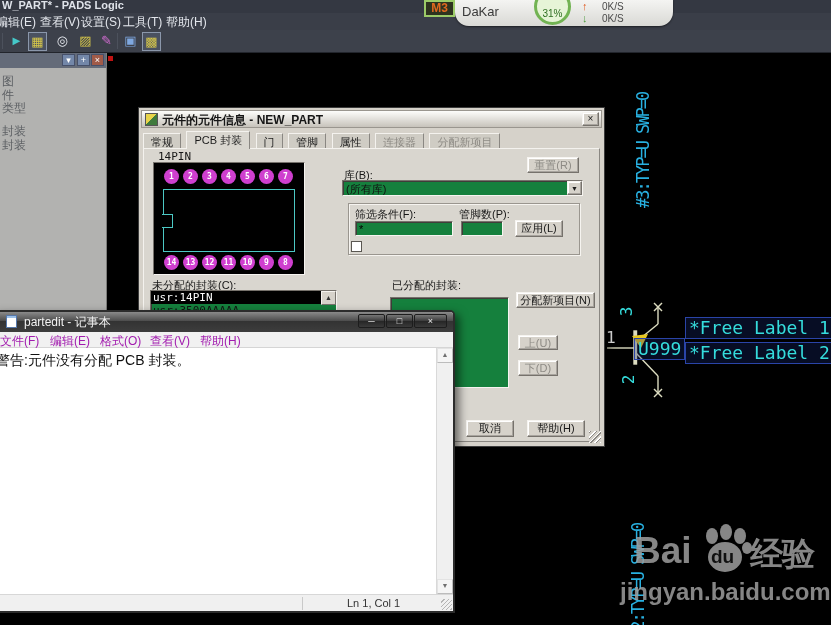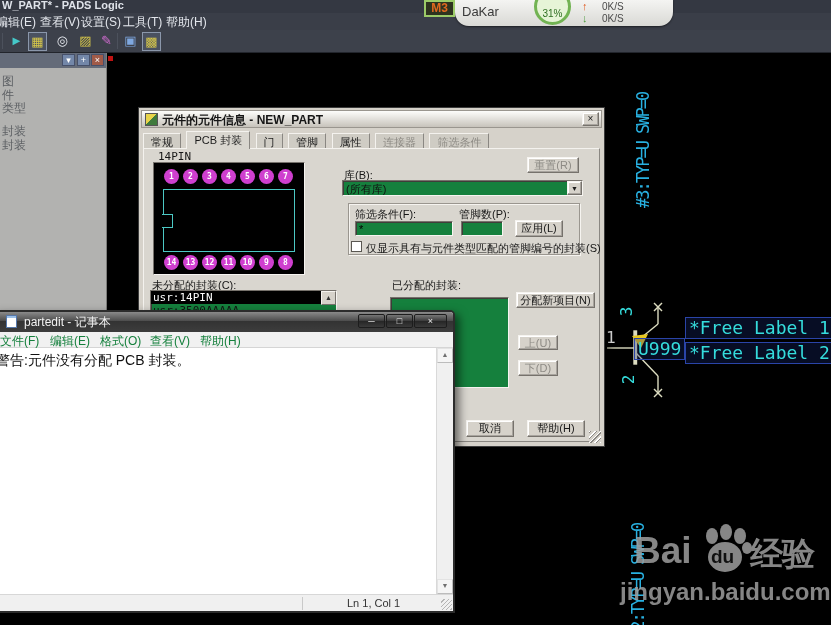--- a/index.html
+++ b/index.html
@@ -80,21 +80,21 @@
   .scroll-btn { background:#d6d2ca; border:1px solid; border-color:#f6f4f0 #76726c #76726c #f6f4f0; font-size:7px; line-height:12px; text-align:center; color:#333; }
   #dlg-grip { right:3px; bottom:3px; width:12px; height:12px; background:repeating-linear-gradient(135deg,#fff 0 1px,#8a8782 1px 2px, #d6d2ca 2px 4px); }
 
   
   #notepad { left:-8px; top:310px; width:463px; height:303px; border:2px solid #2c2c2c; border-radius:5px 5px 0 0; background:#e9e9e9; box-shadow:4px 4px 10px rgba(0,0,0,.55); z-index:6; }
   #np-titlebar { left:0; top:0; width:459px; height:20px; background:linear-gradient(#8a8a8a,#4c4c4c 45%,#333 46%,#3d3d3d); border-radius:3px 3px 0 0; }
   #np-title { position:absolute; left:30px; top:2px; font-size:12px; color:#f2f2f2; white-space:nowrap; }
   #np-icon { position:absolute; left:12px; top:3px; width:11px; height:13px; background:#fff; border:1px solid #5577aa; box-shadow:inset 0 2px 0 #9cc0e8; }
   .np-btn { position:absolute; top:2px; height:14px; background:linear-gradient(#777,#3a3a3a 50%,#262626 51%,#3a3a3a); border:1px solid #1d1d1d; border-radius:2px; color:#eee; font-size:9px; line-height:12px; text-align:center; }
   #np-menubar { left:0; top:20px; width:459px; height:16px; background:#f1f1f1; border-bottom:1px solid #d5d5d5; }
-  .np-menu-item { position:absolute; top:1px; font-size:12px; color:#15803d; white-space:nowrap; }
+  .np-menu-item { position:absolute; top:1px; font-size:12px; color:#a21caf; white-space:nowrap; }
   #np-content { left:0; top:36px; width:442px; height:246px; background:#fff; }
   #np-text { position:absolute; left:2px; top:4px; font-size:14px; color:#111; white-space:nowrap; }
   #np-vscroll { left:442px; top:36px; width:17px; height:246px; background:#f0f0f0; border-left:1px solid #d9d9d9; }
   #np-statusbar { left:0; top:282px; width:459px; height:17px; background:#f0f0f0; border-top:1px solid #d7d7d7; }
   #np-status { position:absolute; left:353px; top:2px; font-size:11px; color:#333; }
   .np-status-div { position:absolute; left:308px; top:2px; width:1px; height:13px; background:#c9c9c9; }
   #np-grip { position:absolute; right:1px; bottom:1px; width:11px; height:11px; background:repeating-linear-gradient(135deg,transparent 0 2px,#b5b5b5 2px 3px); }
 </style>
 </head>
 <body>
@@ -206,21 +206,21 @@
       <div id="dlg-close" class="btn3d">×</div>
     </div>
 
     <div id="dlg-tabs" class="abs">
       <span class="tab">常规</span>
       <span class="tab active">PCB 封装</span>
       <span class="tab">门</span>
       <span class="tab">管脚</span>
       <span class="tab">属性</span>
       <span class="tab disabled">连接器</span>
-      <span class="tab disabled">筛选条件</span>
+      <span class="tab disabled">分配新项目</span>
     </div>
 
     <div id="dlg-page" class="abs"></div>
 
     <div class="dlg-label" style="left:19px; top:42px; font-family:'DejaVu Sans Mono',monospace;">14PIN</div>
 
     <div id="preview" class="abs">
       <div id="decal-rect"></div>
       <div id="decal-notch"></div>
       <div class="pad" style="left:10px;  top:6px;">1</div>
@@ -248,21 +248,20 @@
     </div>
 
     <div id="groupbox" class="abs">
       <div class="dlg-label" style="left:6px; top:3px;">筛选条件(F):</div>
       <div class="dlg-label" style="left:110px; top:3px;">管脚数(P):</div>
       <div class="abs sunken" style="left:6px; top:17px; width:98px; height:15px; font-size:11px; padding:1px 3px;">*</div>
       <div class="abs sunken" style="left:112px; top:17px; width:42px; height:15px; font-size:11px; padding:1px 3px;"></div>
       <div class="abs btn3d" style="left:166px; top:16px; width:48px; height:17px; line-height:15px;">应用(L)</div>
     </div>
     <div class="checkbox abs" style="left:212px; top:133px;"></div>
-    <div class="dlg-label" style="left:227px; top:133px;">仅显示具有与元件类型匹配的管脚编号的封装(S)</div>
 
     <div class="dlg-label" style="left:13px; top:170px;">未分配的封装(C):</div>
     <div class="abs sunken" style="left:11px; top:182px; width:187px; height:74px;">
       <div class="list-row sel">usr:14PIN</div>
       <div class="list-row">usr:3500AAAAA</div>
       <div class="scroll-btn" style="position:absolute; right:0; top:0; width:15px; height:14px;">▲</div>
     </div>
 
     <div class="dlg-label" style="left:253px; top:170px;">已分配的封装:</div>
     <div class="abs sunken" style="left:251px; top:189px; width:119px; height:91px;"></div>

